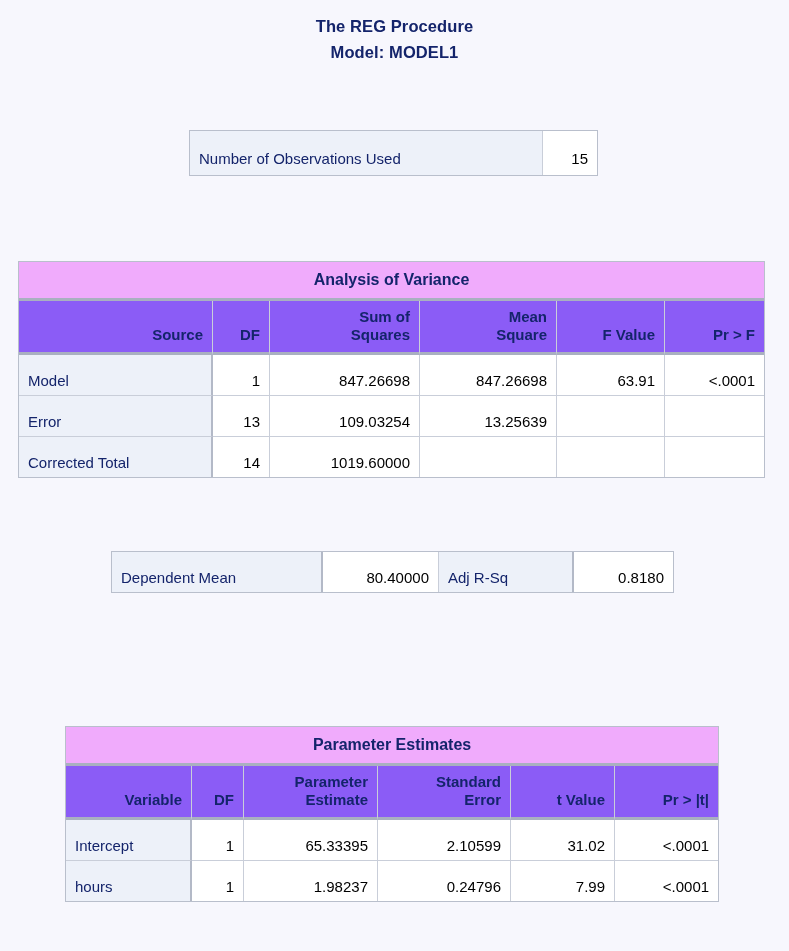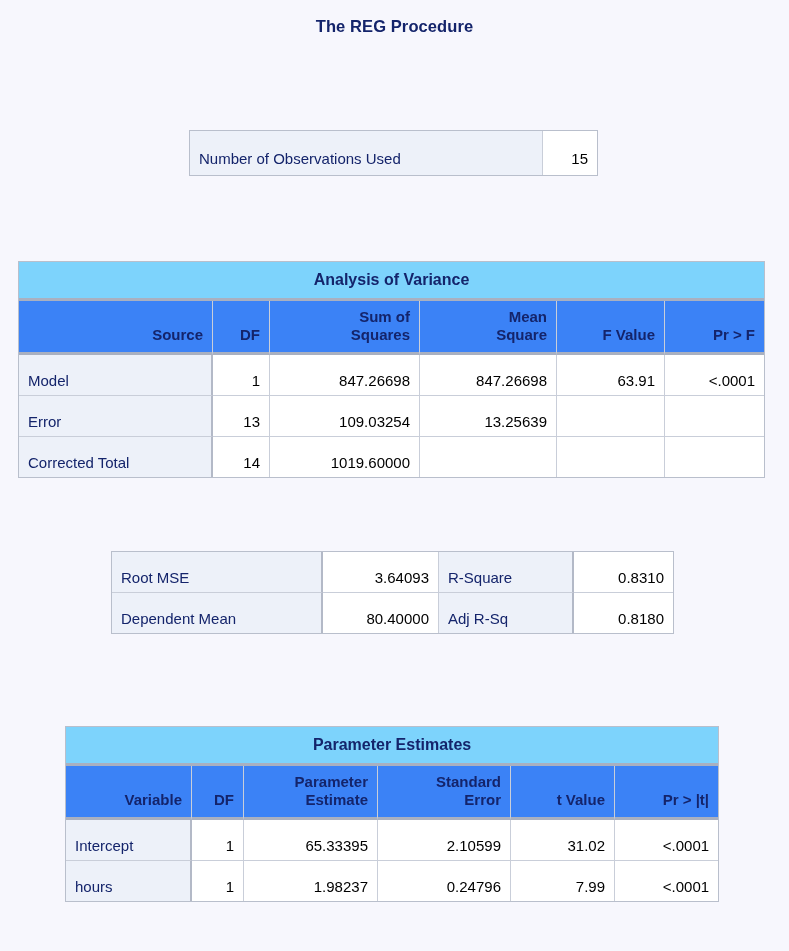--- a/index.html
+++ b/index.html
@@ -58,33 +58,33 @@
   .sas-table tr > th:last-child {
     border-right: none;
   }
   .sas-table tr:last-child > td,
   .sas-table tr:last-child > th {
     border-bottom: none;
   }
 
   
   .cap td {
-    background: #7dd3fc;
+    background: #f0abfc;
     color: #14246b;
     font-weight: bold;
     font-size: 16px;
     text-align: center;
     padding: 9px 6px;
     border-bottom: 3px solid #a9b0c0;
     border-right: none;
   }
 
   
   .chead th {
-    background: #3b82f6;
+    background: #8b5cf6;
     color: #14246b;
     font-weight: bold;
     text-align: right;
     vertical-align: bottom;
     border-bottom: 3px solid #a9b0c0;
     line-height: 1.22;
     padding-top: 7px;
     padding-bottom: 7px;
   }
   .chead th.lft { text-align: right; }
@@ -121,20 +121,21 @@
   
   .sas-table tbody tr.body-row > td { height: 28px; }
 </style>
 </head>
 <body>
 
 <div class="page">
 
   <div class="title-block">
     <div class="title-line">The REG Procedure</div>
+    <div class="title-line">Model: MODEL1</div>
   </div>
 
   <div class="tw" id="obs-wrap">
     <table class="sas-table" id="obs-table">
       <colgroup>
           <col style="width:353px">
           <col style="width:54px">
         </colgroup>
       <tbody>
         <tr class="body-row">
@@ -204,26 +205,20 @@
   <div class="tw" id="fit-wrap">
     <table class="sas-table" id="fit-table">
       <colgroup>
         <col style="width:211px">
           <col style="width:116px">
         <col style="width:135px">
           <col style="width:99px">
       </colgroup>
       <tbody>
         <tr class="body-row">
-          <td class="stub">Root MSE</td>
-          <td class="num">3.64093</td>
-          <td class="stub">R-Square</td>
-          <td class="num">0.8310</td>
-        </tr>
-        <tr class="body-row">
           <td class="stub">Dependent Mean</td>
           <td class="num">80.40000</td>
           <td class="stub">Adj R-Sq</td>
           <td class="num">0.8180</td>
         </tr>
       </tbody>
     </table>
   </div>
 
   <div class="tw" id="pe-wrap">

